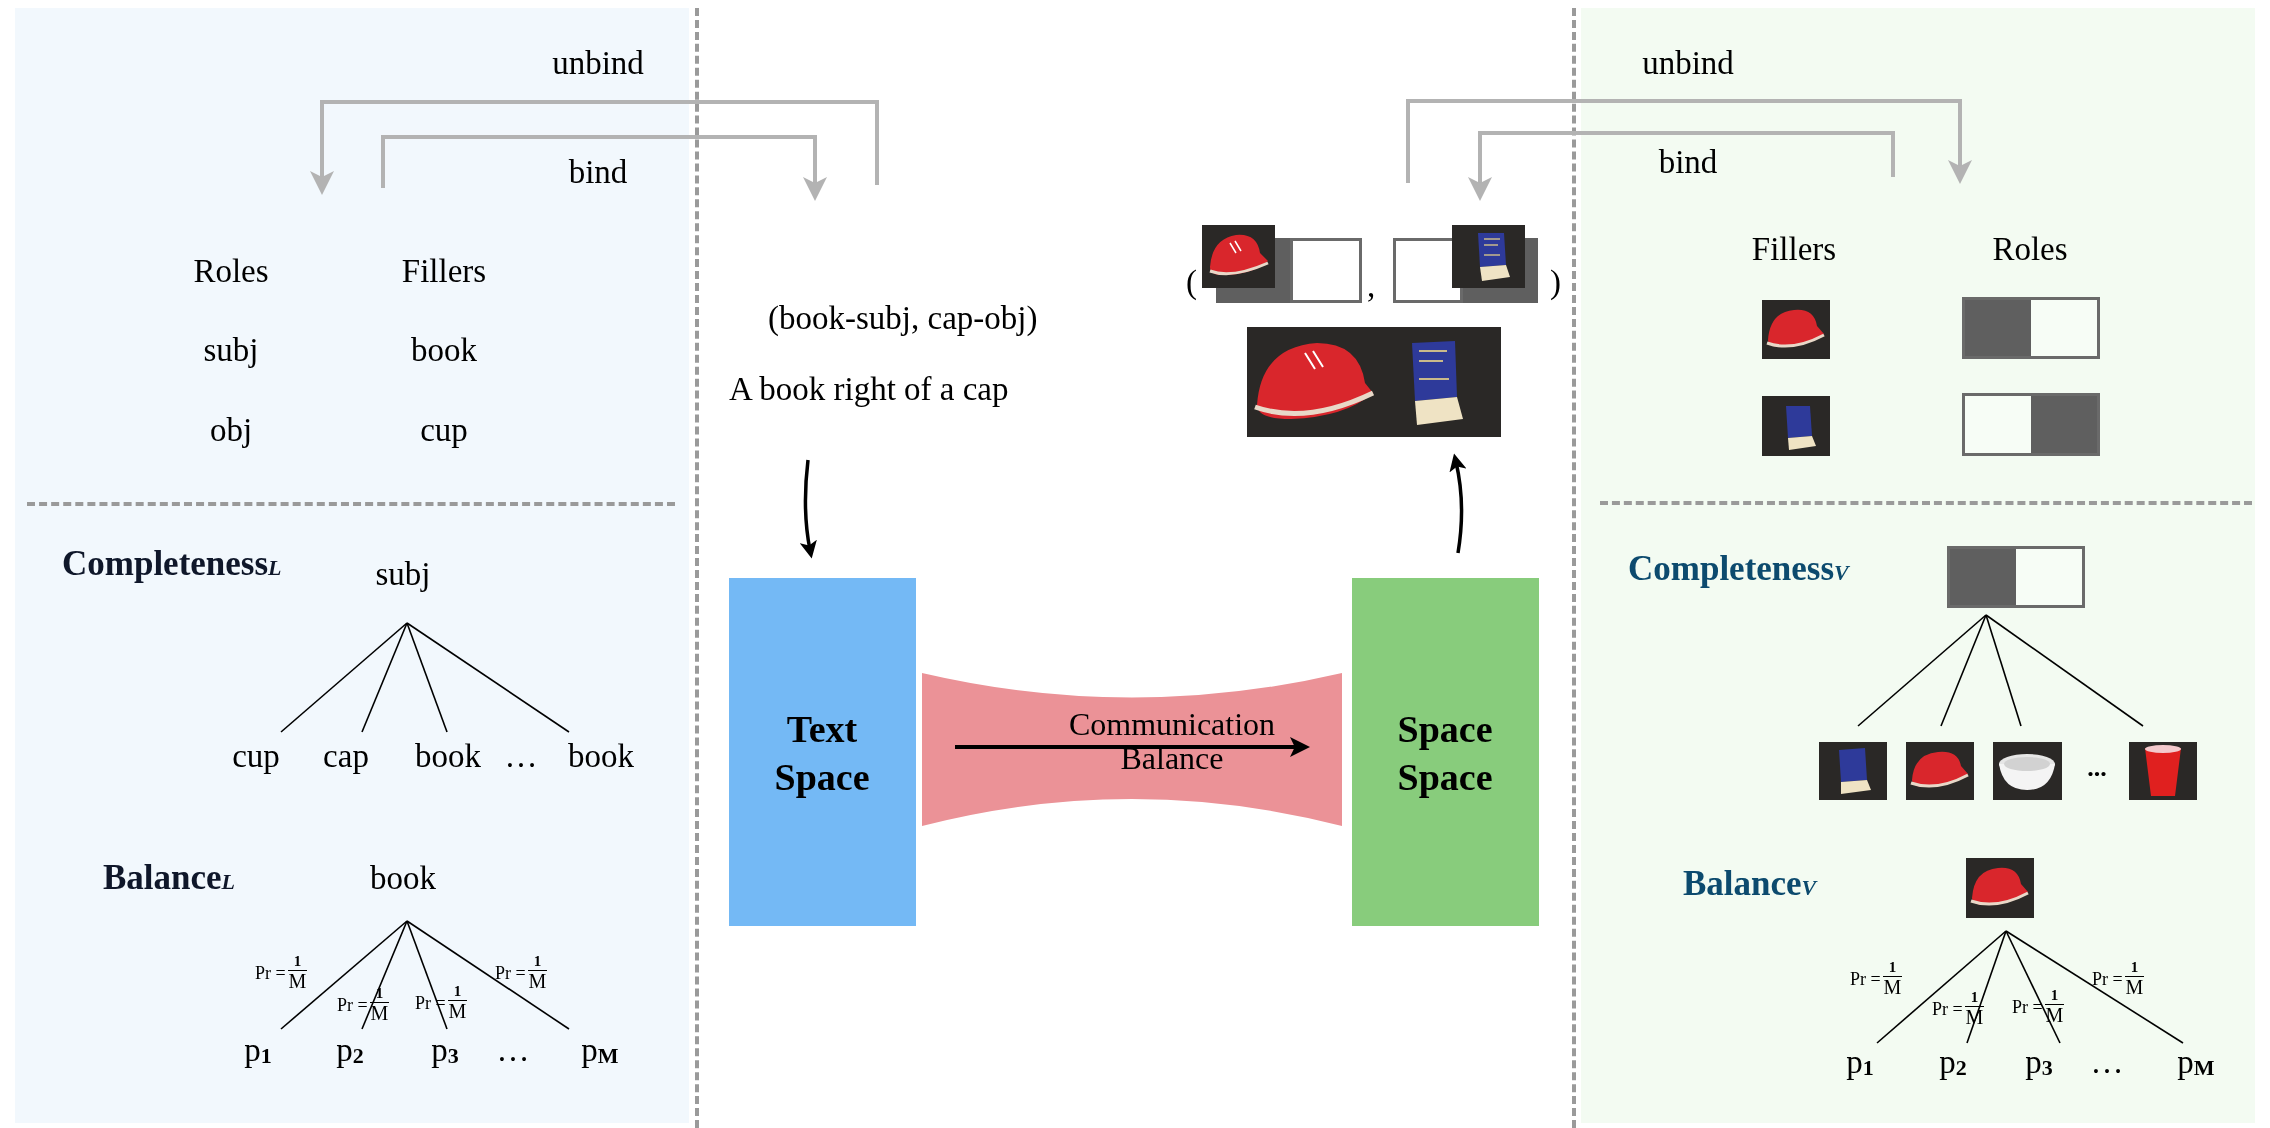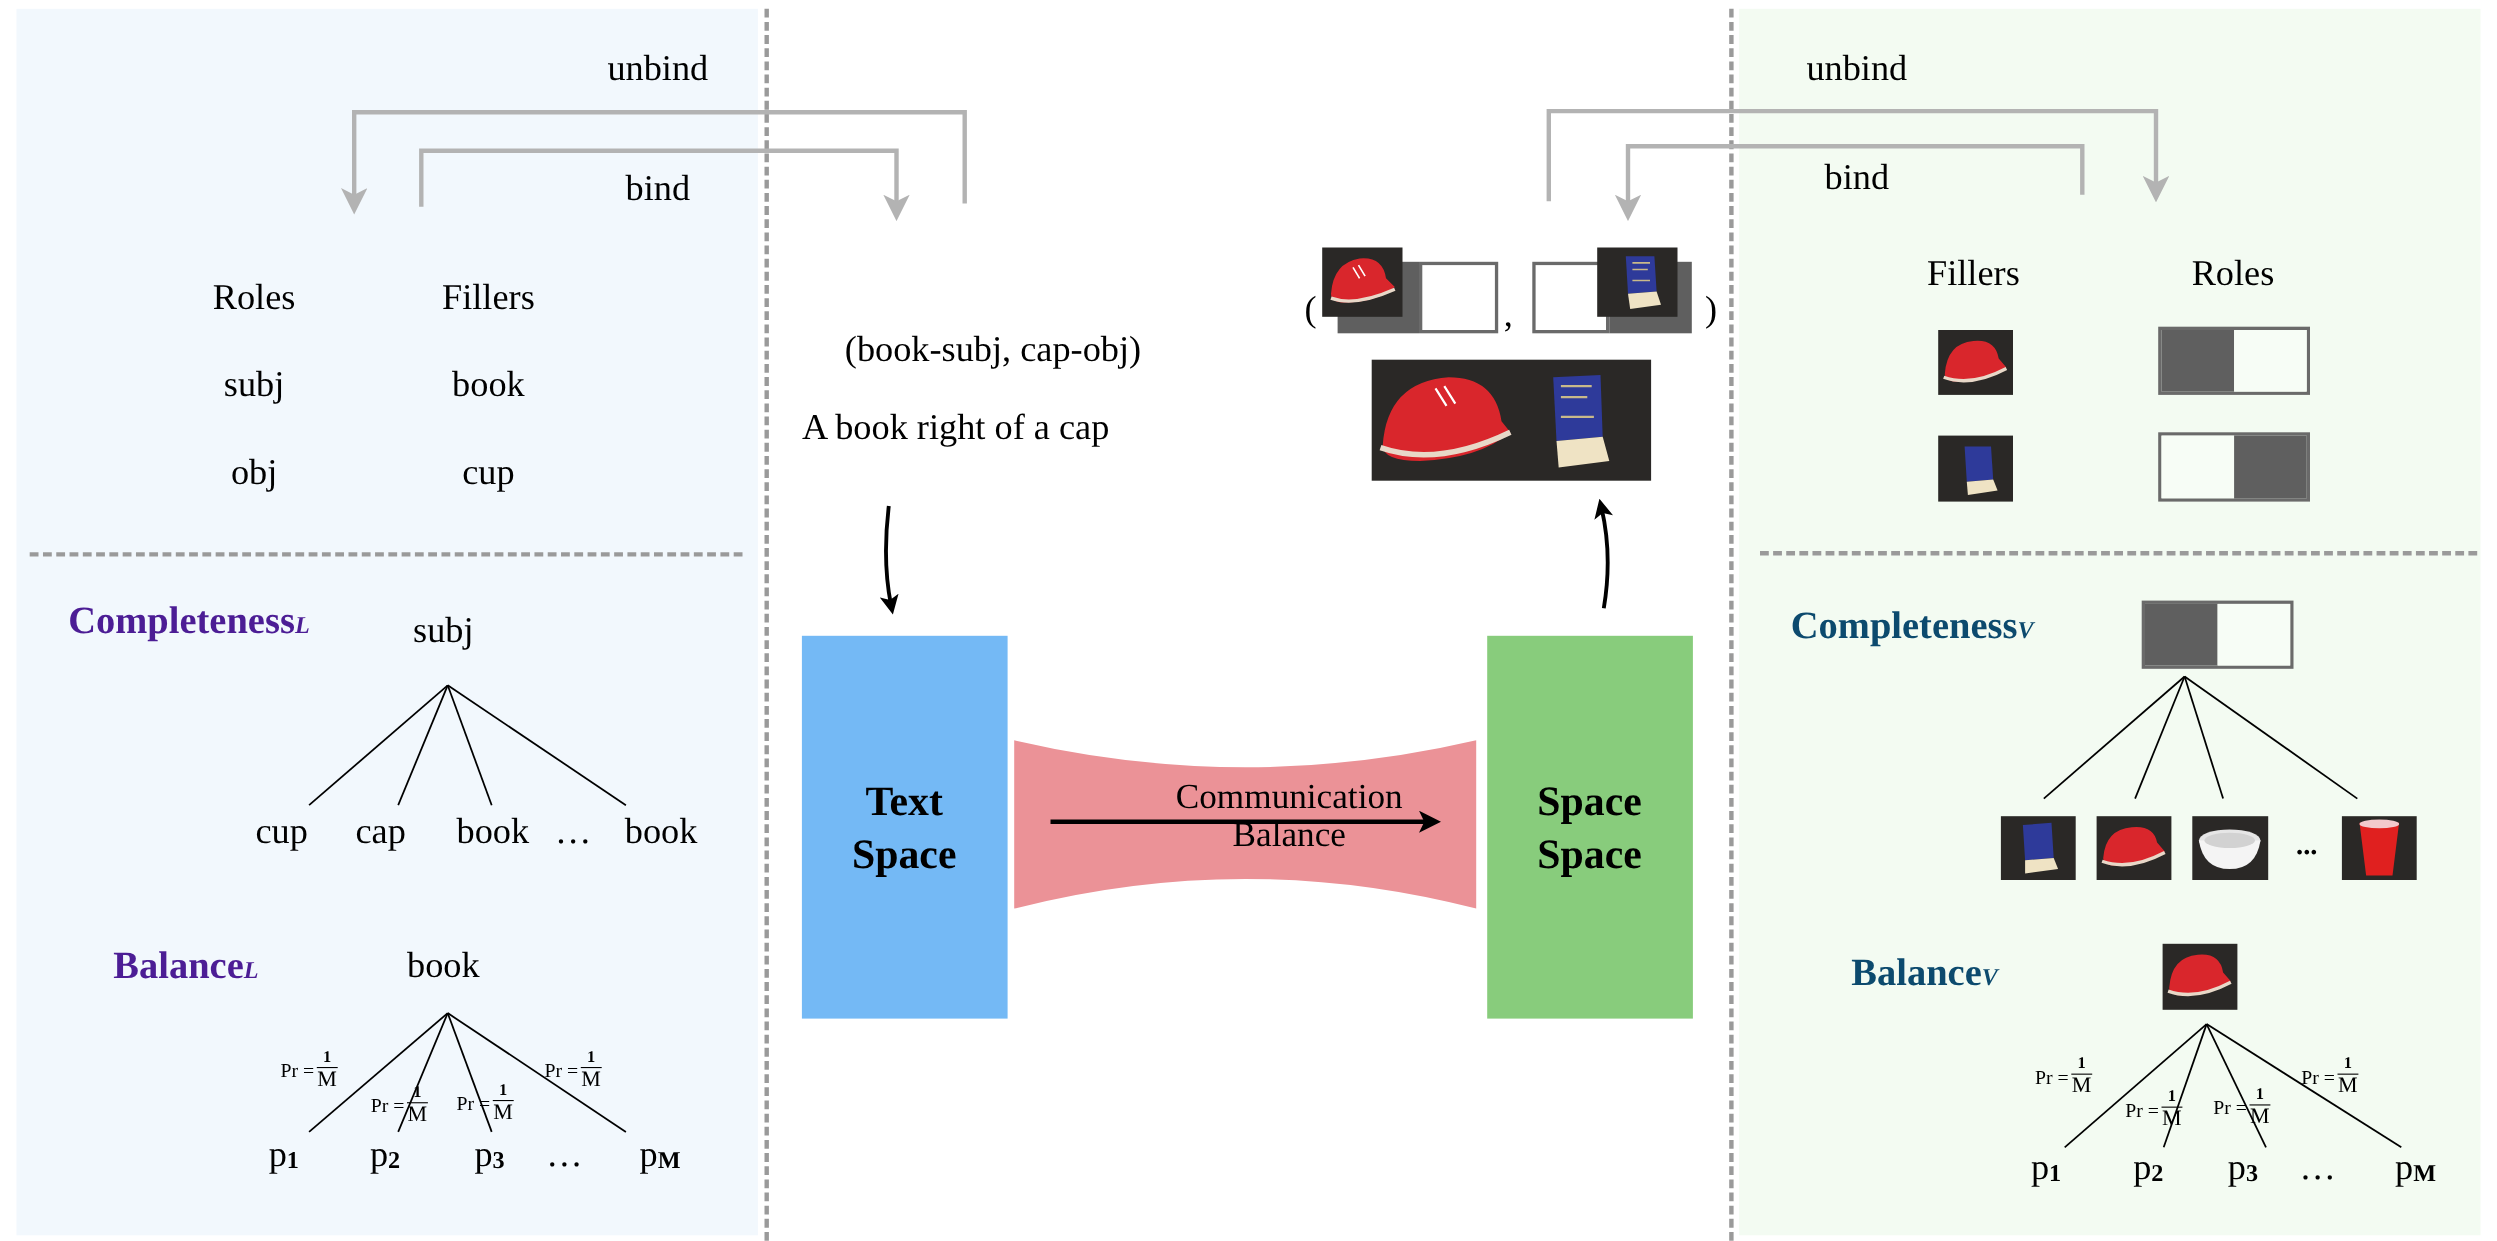--- a/index.html
+++ b/index.html
@@ -6,21 +6,21 @@
   body { width: 2270px; height: 1128px; position: relative; overflow: hidden;
          font-family: "Liberation Serif", "DejaVu Serif", serif; color: #000; }
   .abs { position: absolute; }
   .panel-left { left: 15px; top: 8px; width: 674px; height: 1115px; background: #f2f8fd; }
   .panel-right { left: 1581px; top: 8px; width: 674px; height: 1115px; background: #f3fbf2; }
   .vdash { width: 0; border-left: 4px dashed #9a9a9a; top: 8px; height: 1120px; }
   .hdash { height: 0; border-top: 4px dashed #9a9a9a; }
   .t { position: absolute; white-space: nowrap; line-height: 1; }
   .c { transform: translateX(-50%); }
   .lbl32 { font-size: 33px; }
-  .head-blue { color: #4c1d95; font-weight: bold; font-size: 35px; }
+  .head-blue { color: #0f172a; font-weight: bold; font-size: 35px; }
   .head-green { color: #0c4a6e; font-weight: bold; font-size: 35px; }
   .sub { font-style: italic; font-size: 22px; }
   .space-label { font-weight: bold; font-size: 38px; text-align: center; line-height: 1.25; }
   .chan-label { font-size: 32px; text-align: center; line-height: 1.05; margin-left: 40px; }
   .pr { font-size: 18px; display: flex; align-items: center; }
   .frac { display: inline-flex; flex-direction: column; align-items: center; margin-left: 2px; }
   .frac .num { font-size: 15px; font-weight: bold; border-bottom: 1.5px solid #000; padding: 0 6px 1px 6px; line-height: 1; }
   .frac .den { font-size: 20px; line-height: 1.05; }
   .pvar { font-size: 33px; }
   .pvar sub { font-size: 22px; font-weight: bold; vertical-align: -2px; }

